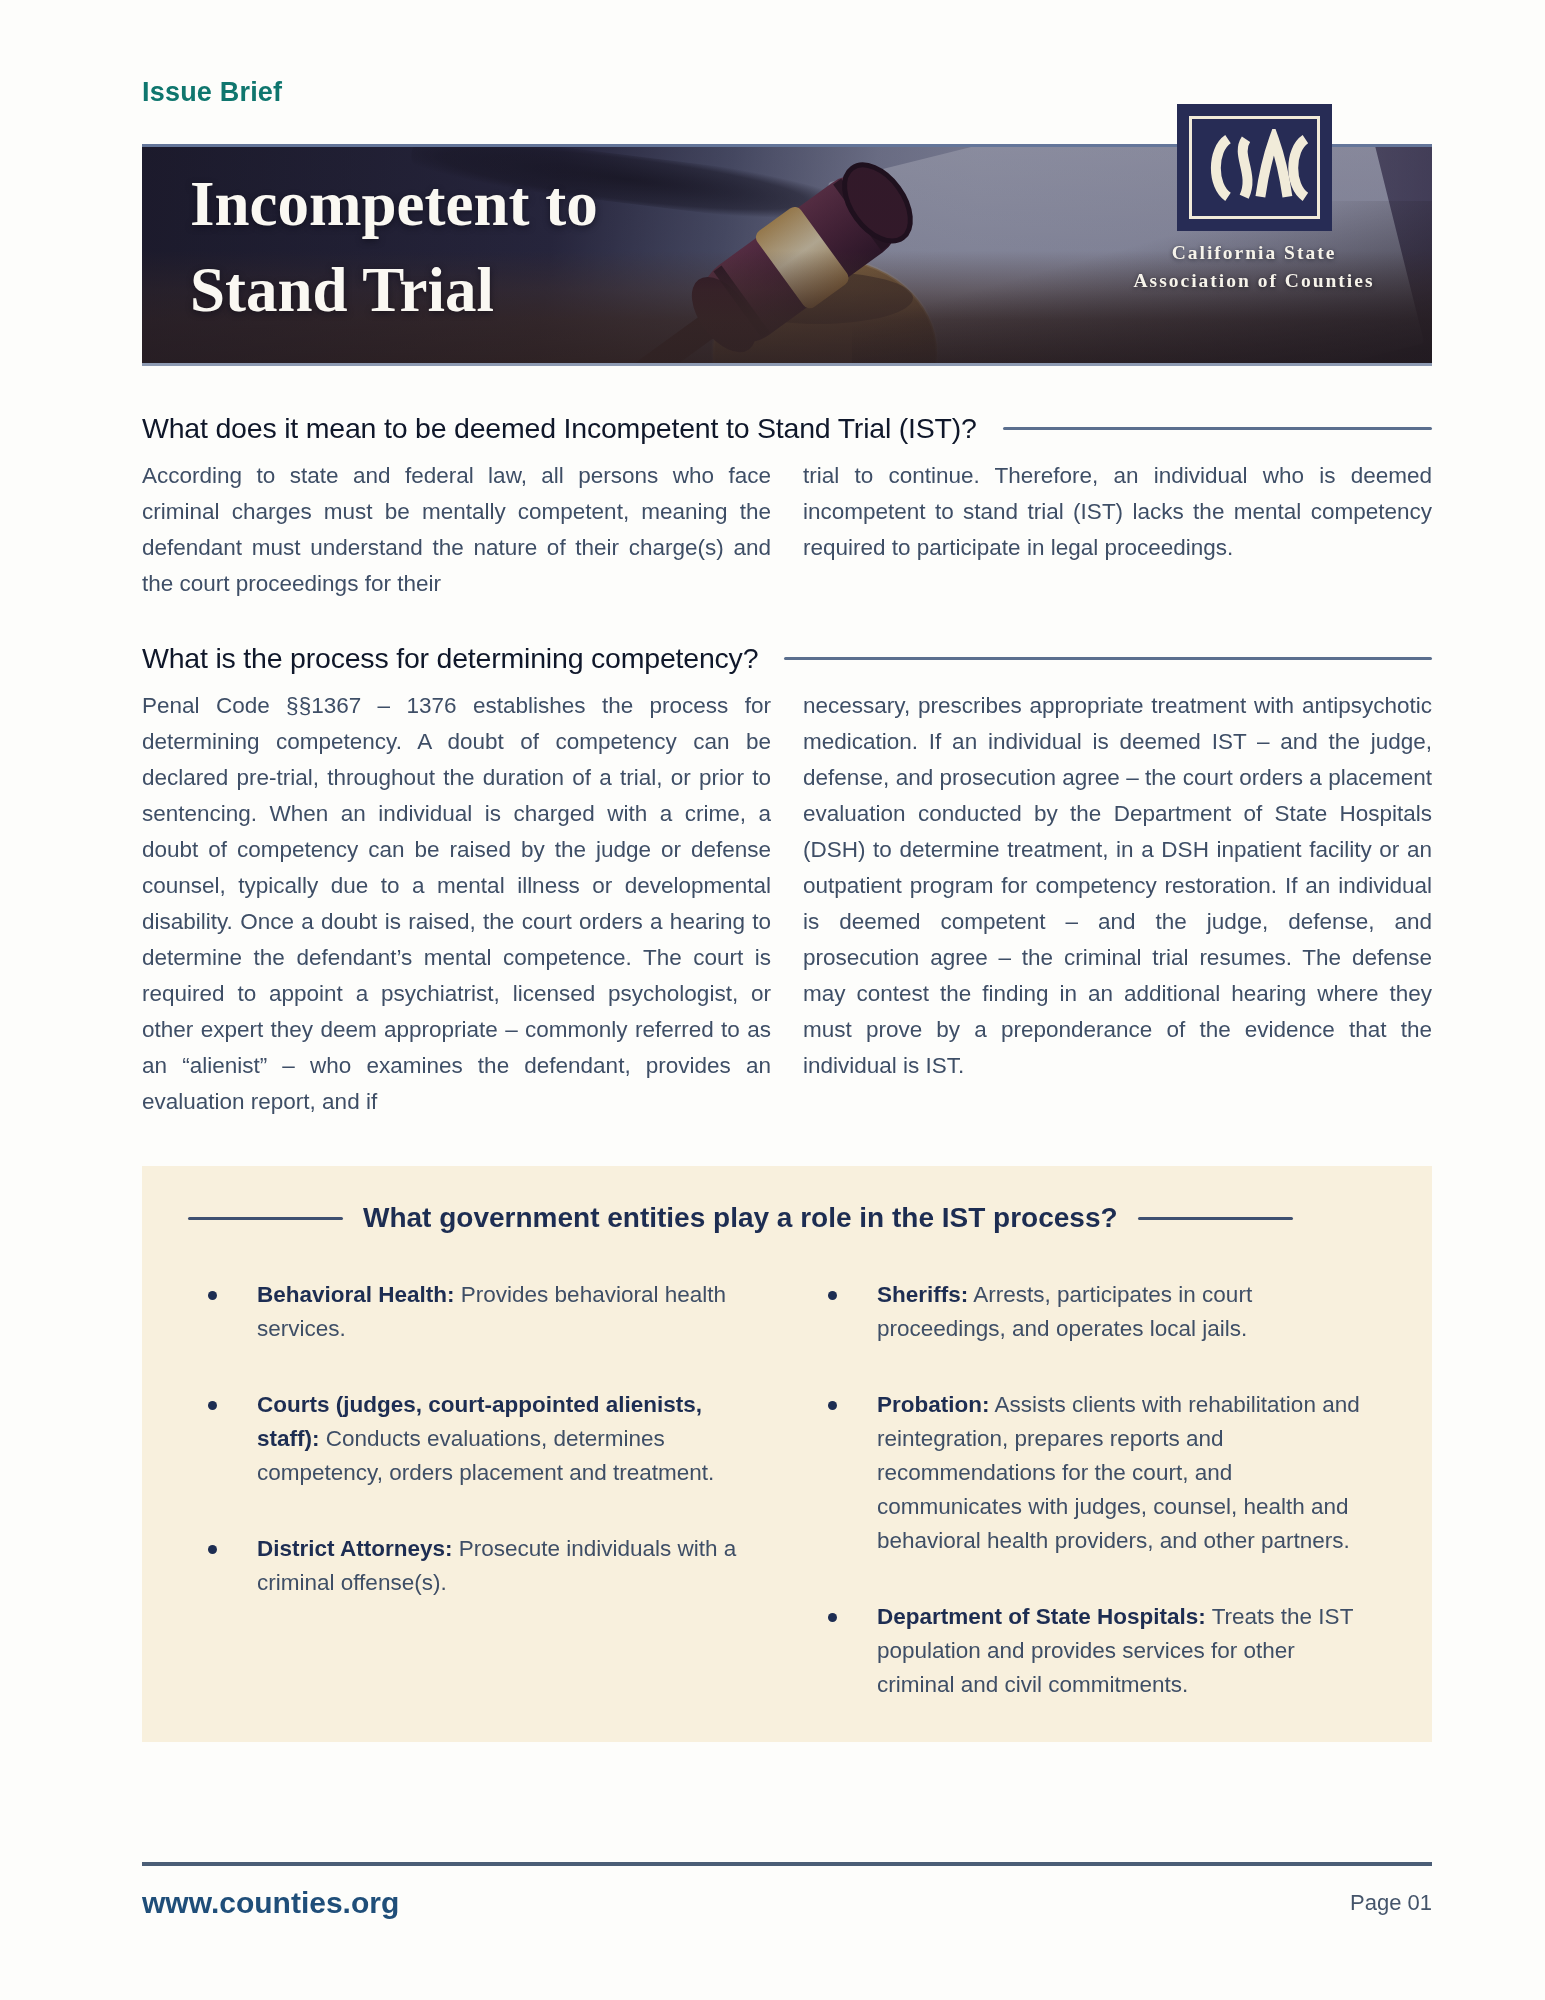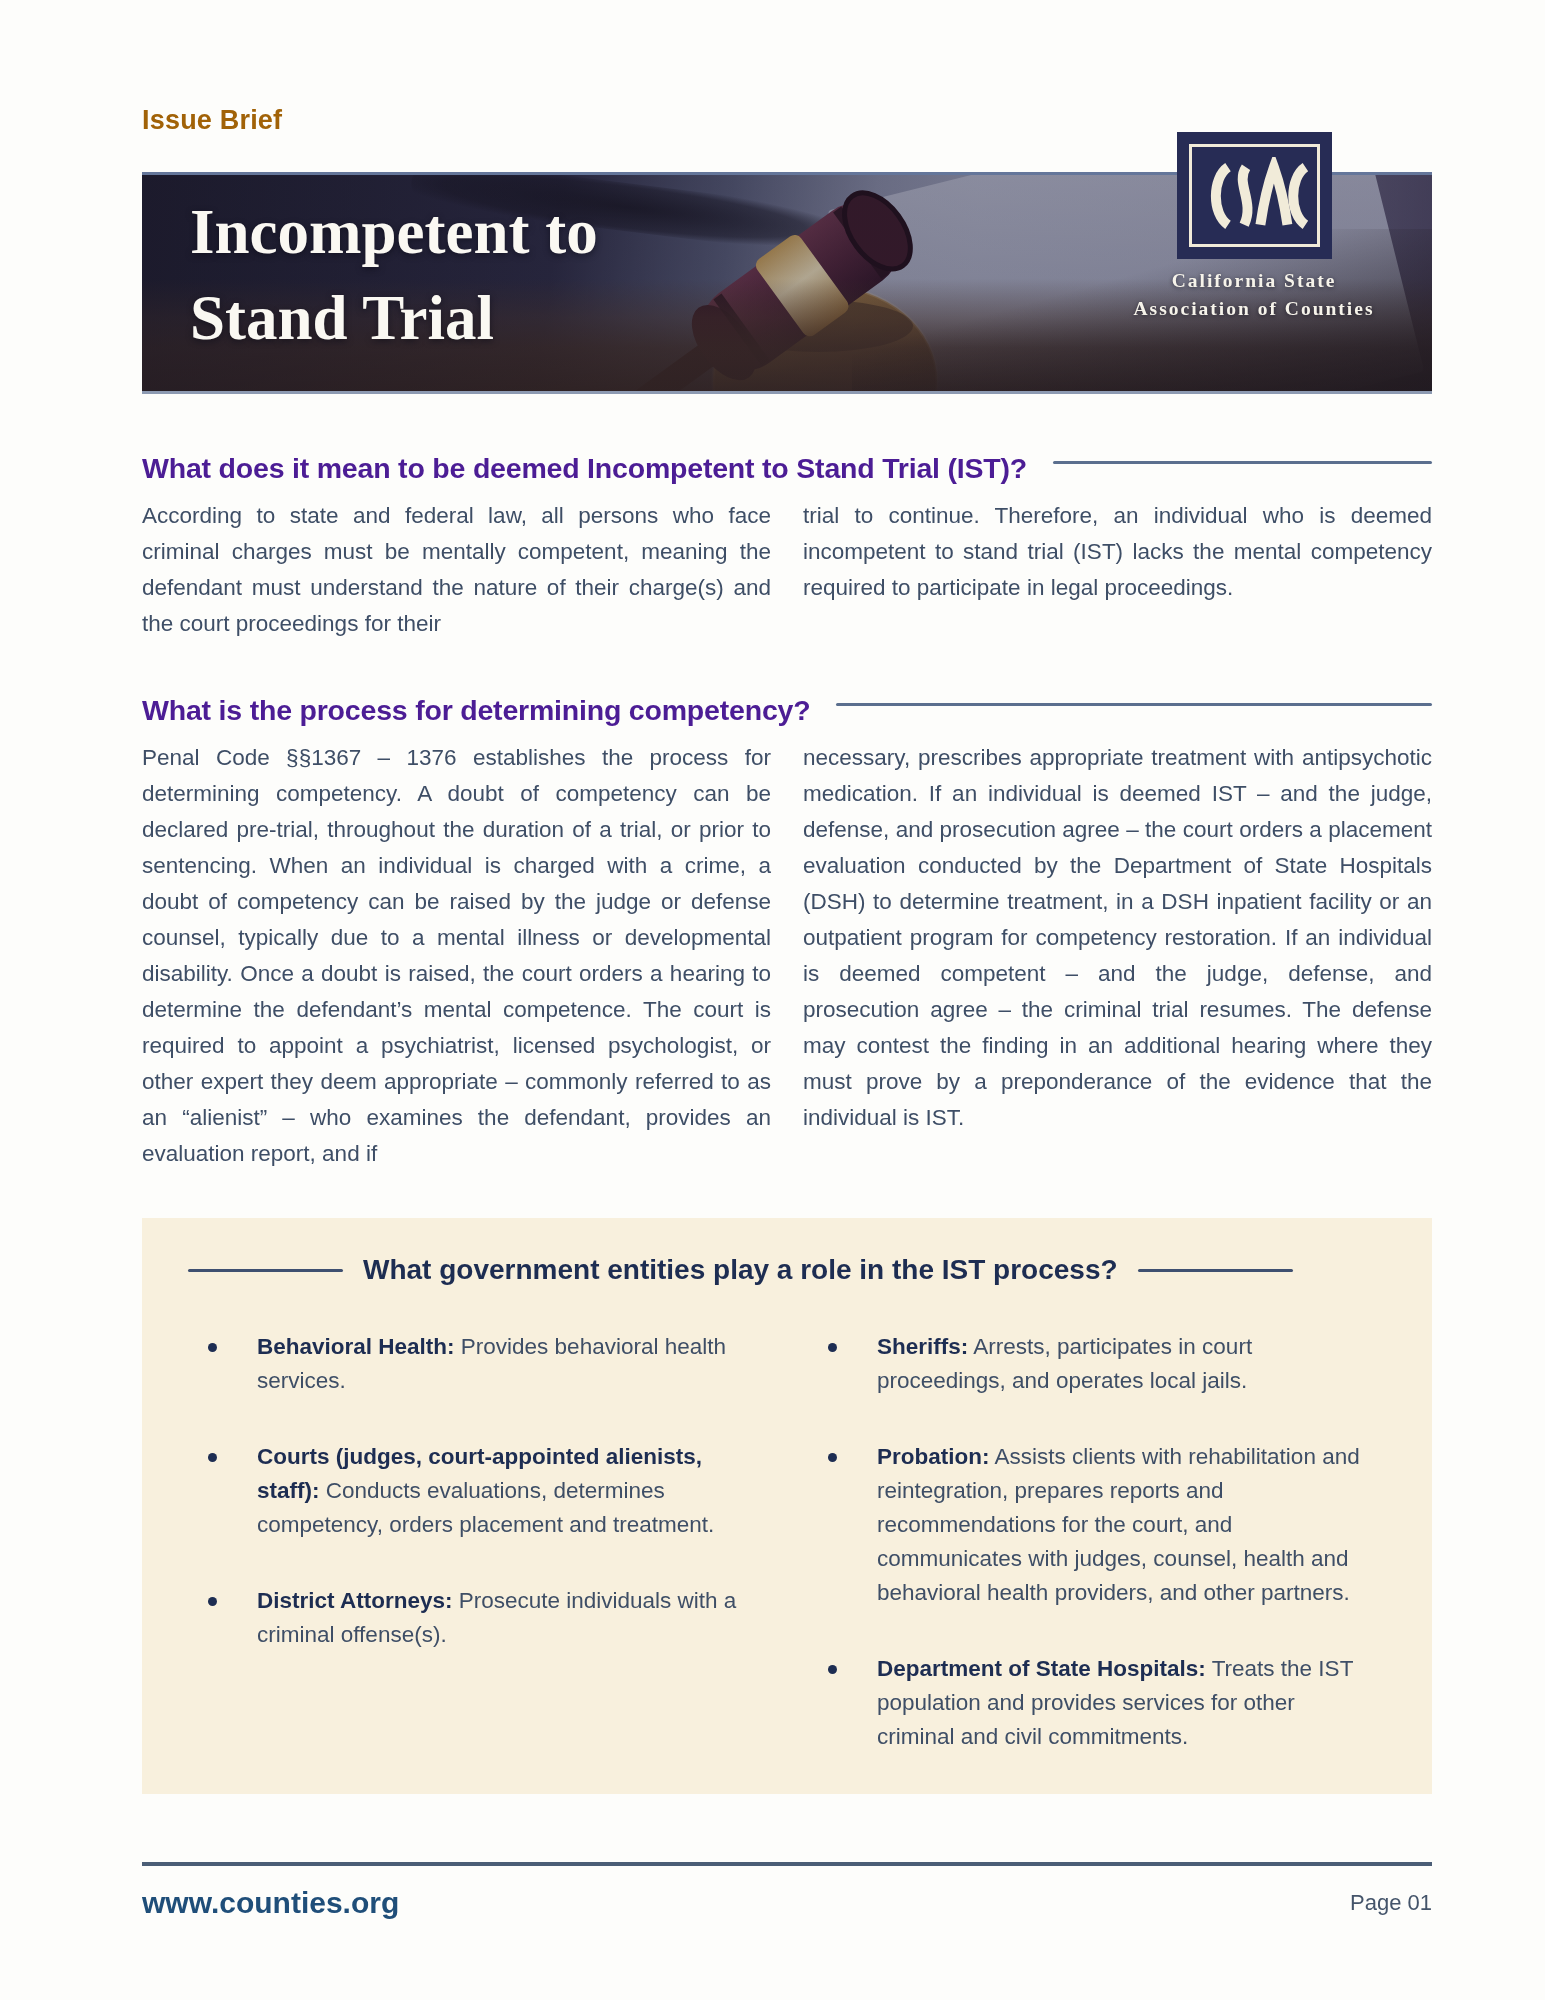--- a/index.html
+++ b/index.html
@@ -9,21 +9,21 @@
     font-family:"Liberation Sans","DejaVu Sans",sans-serif;
     position:relative;
     color:#3e4e66;
   }
   .page{position:relative;width:100%;height:100%;overflow:hidden;}
   .content{padding:0 113px 0 142px;}
 
   
   .kicker{
     padding-top:77px;
-    font-size:27px;font-weight:700;color:#a16207;letter-spacing:.2px;margin-top:28px;
+    font-size:27px;font-weight:700;color:#0f766e;letter-spacing:.2px;
   }
 
   
   .banner{
     position:relative;margin-top:36px;height:222px;
     border-top:3px solid #64769a;border-bottom:3px solid #8d9ab2;
     background:#2b2a40;
   }
   .banner,.banner *{box-sizing:border-box;}
   .photo{position:absolute;inset:0;overflow:hidden;}
@@ -66,21 +66,21 @@
     position:absolute;z-index:4;right:22px;top:92px;width:312px;
     text-align:center;color:#f6f3ea;
     font-family:"Liberation Serif","DejaVu Serif",serif;
     font-weight:700;font-size:19.5px;letter-spacing:2px;line-height:28px;
     text-shadow:0 1px 4px rgba(10,10,20,.6);
   }
 
   
   .sec-head{display:flex;align-items:center;gap:26px;}
   .sec-head .txt{
-    white-space:nowrap;font-weight:700;font-size:28.5px;color:#4c1d95;letter-spacing:-.2px;margin-top:12px;
+    white-space:nowrap;font-weight:400;font-size:28.5px;color:#0f172a;letter-spacing:-.2px;
   }
   .rule{flex:1;height:3px;background:#5b6f8e;border-radius:2px;}
   .sec1 .sec-head{margin-top:46px;}
   .sec2 .sec-head{margin-top:40px;}
 
   
   .cols{display:flex;gap:32px;margin-top:13px;}
   .col{flex:1;text-align:justify;font-size:22.5px;line-height:36px;color:#3e4e66;}
 
   

